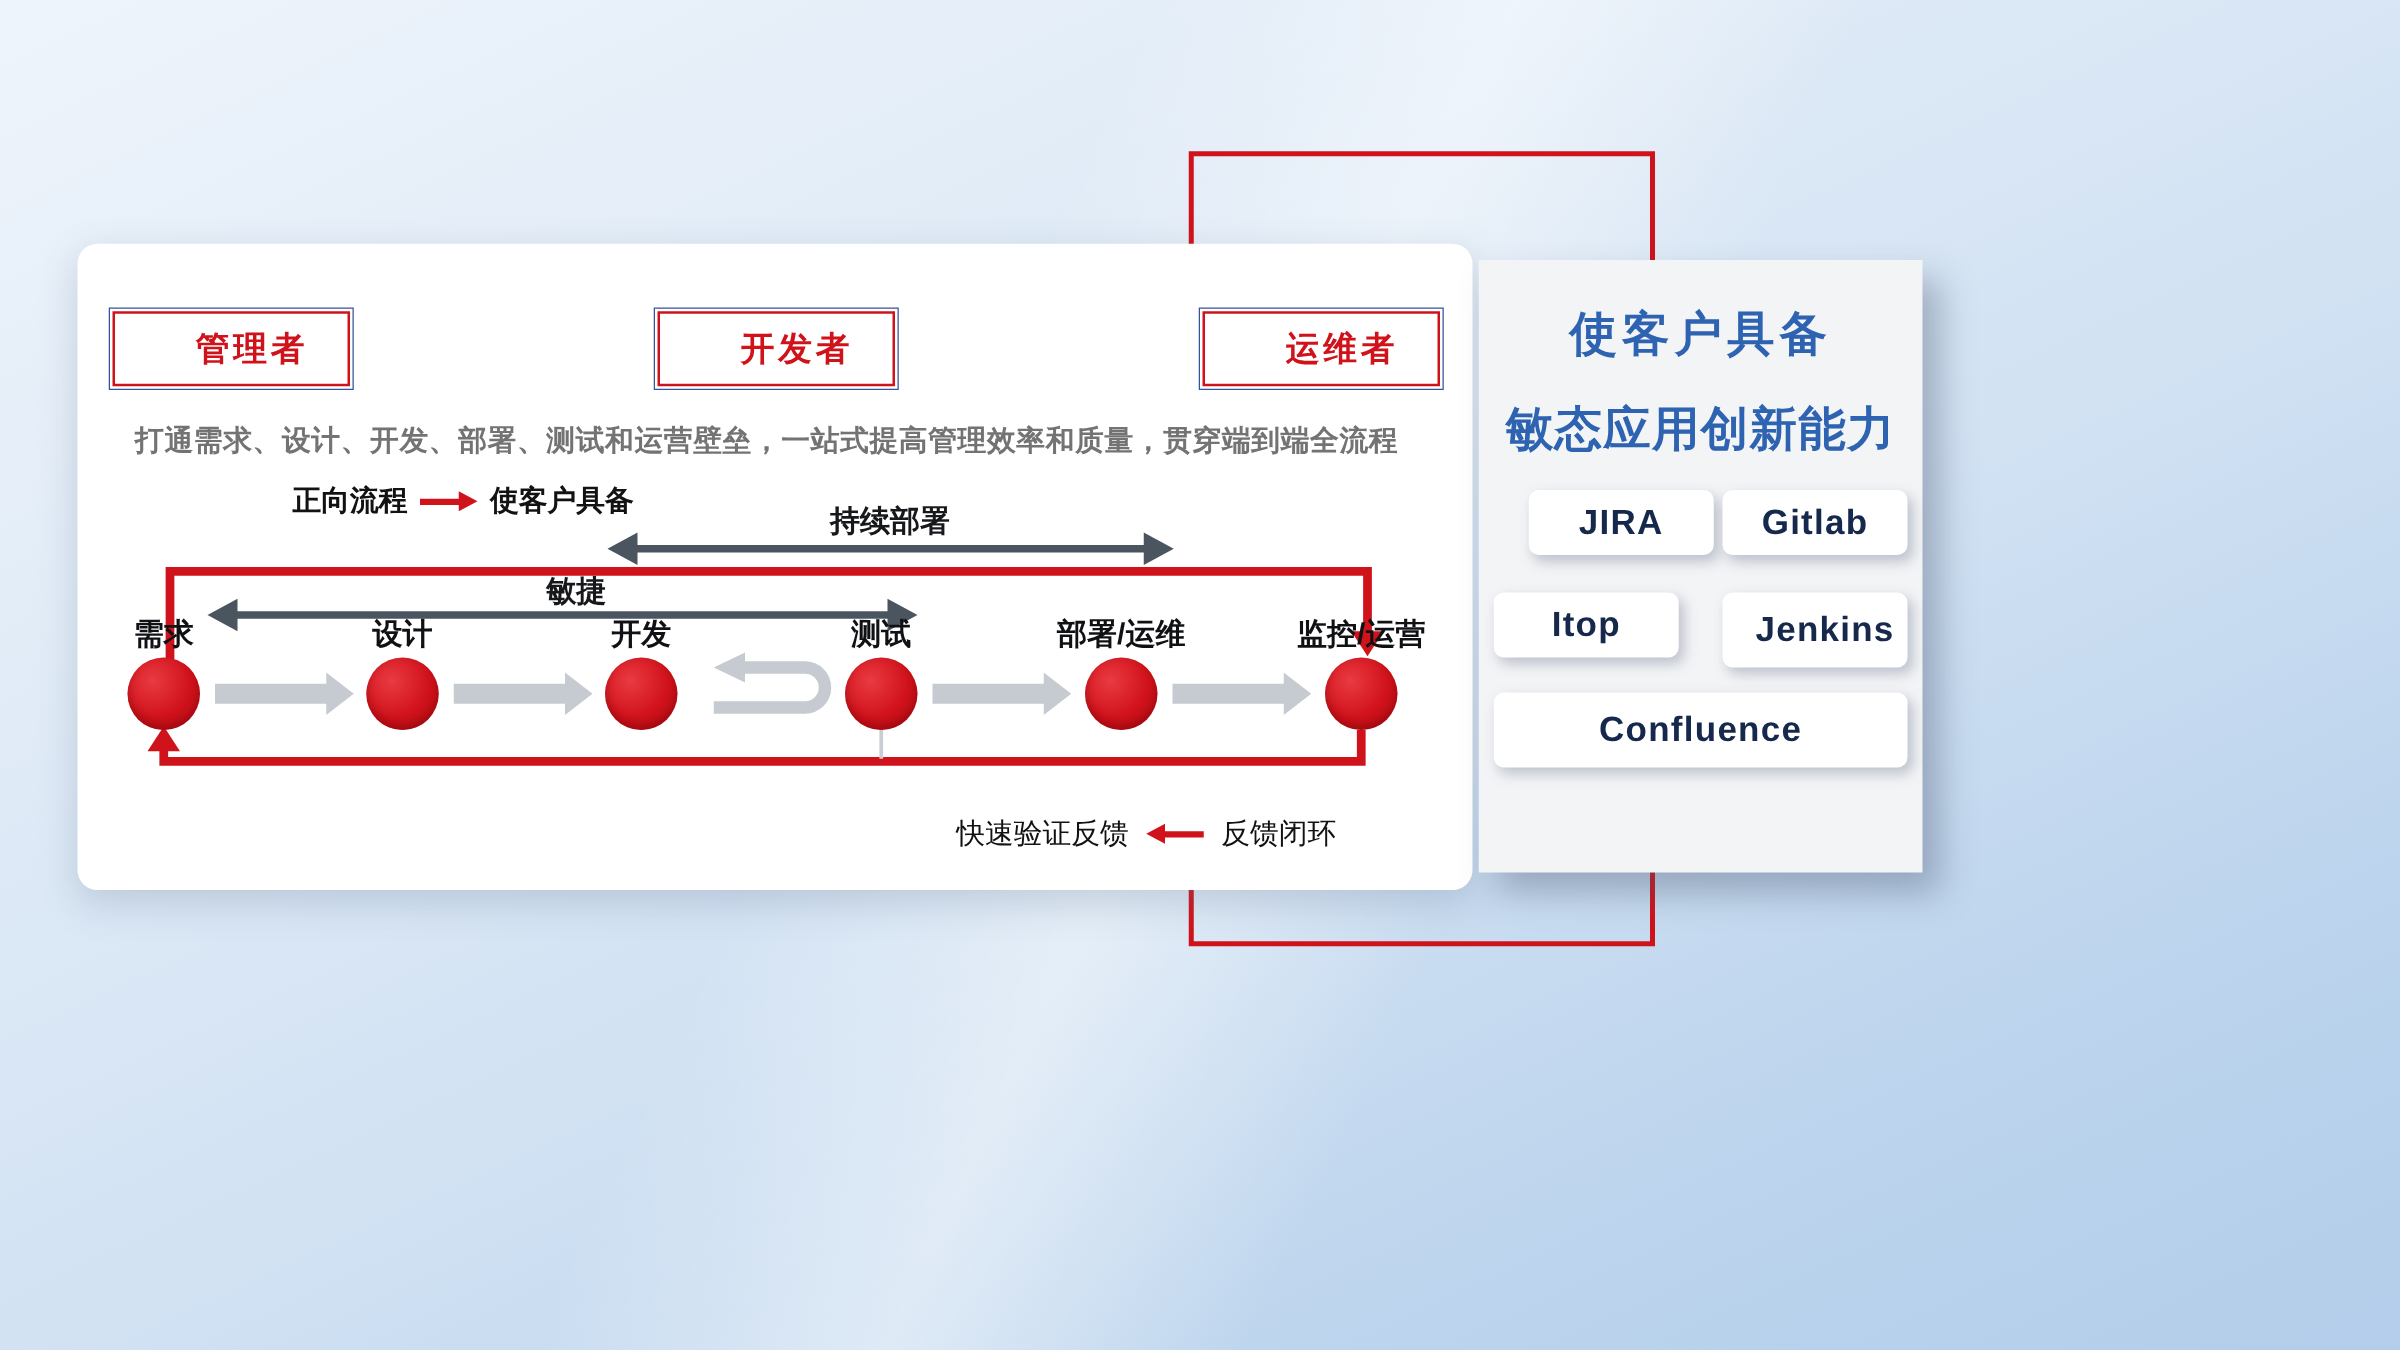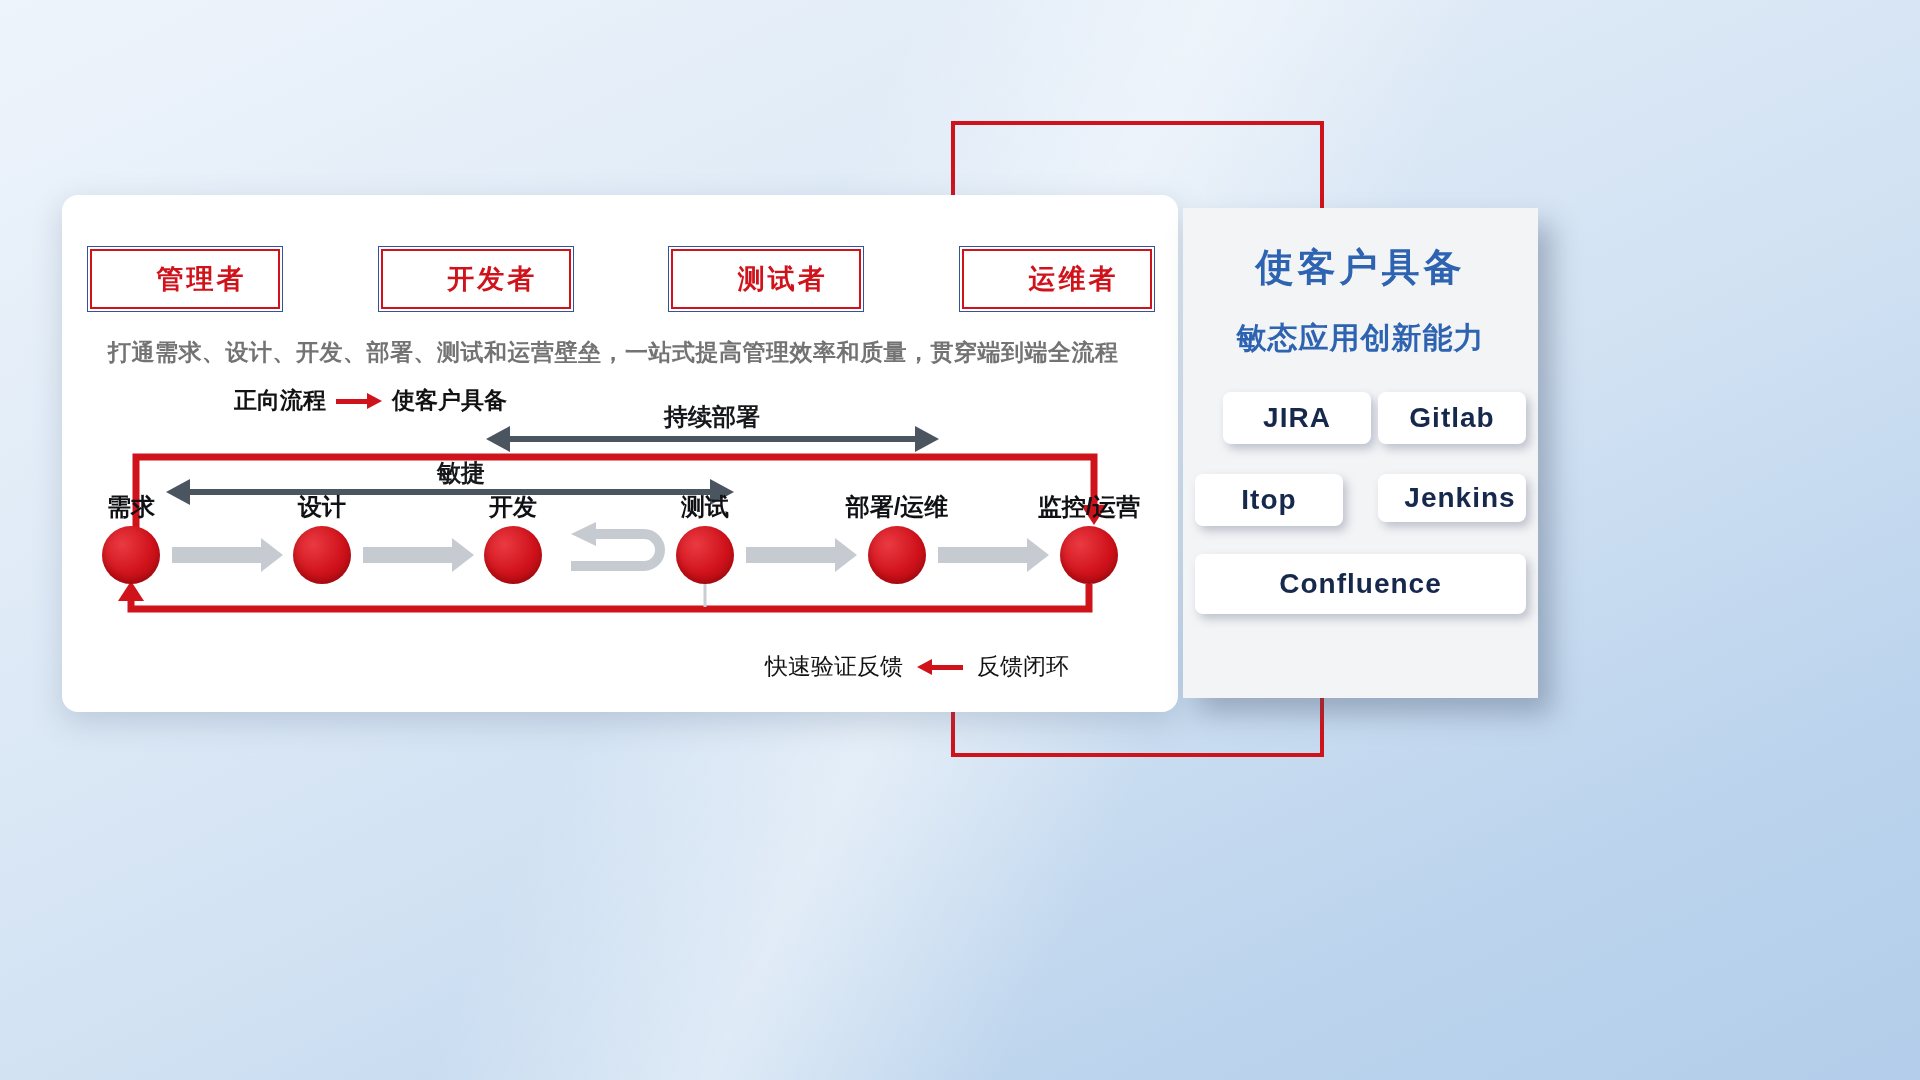--- a/index.html
+++ b/index.html
@@ -76,51 +76,48 @@
   }
 
   
   .right-panel{
     position:absolute; left:1183px; top:208px; width:355px; height:490px;
     background:#f3f4f6; z-index:3;
     box-shadow:14px 16px 26px rgba(70,85,110,.38);
   }
   .rp-title{ position:absolute; width:100%; text-align:center; font-weight:bold; color:#2e63b1; white-space:nowrap; }
   .rp-title.l1{ top:34px; font-size:38px; letter-spacing:4px; }
-  .rp-title.l2{ top:110px; font-size:30px; letter-spacing:1px; }
+  .rp-title.l2{ top:110px; font-size:38px; letter-spacing:1px; }
   .tool-box{
     position:absolute; background:#fff; border-radius:8px;
     box-shadow:4px 5px 10px rgba(90,100,125,.35);
     display:flex; align-items:center; justify-content:center;
     font-size:28px; font-weight:bold; color:#16294d; letter-spacing:1px;
   }
   .tb-jira{ left:12px; top:184px; width:148px; height:52px;margin-left:28px; }
   .tb-gitlab{ left:195px; top:184px; width:148px; height:52px; }
   .tb-itop{ left:12px; top:266px; width:148px; height:52px; }
-  .tb-jenkins{ left:195px; top:266px; width:148px; height:48px;padding-left:16px; }
+  .tb-jenkins{ left:195px; top:266px; width:148px; height:60px;padding-left:16px; }
   .tb-confluence{ left:12px; top:346px; width:331px; height:60px; }
 </style>
 </head>
 <body>
 
 <div class="canvas">
 
   <div class="red-frame"></div>
 
   <div class="main-panel">
 
     <div class="roles">
       <div class="role-box">
           <span>管理者</span>
         </div>
       <div class="role-box">
           <span>开发者</span>
-        </div>
-      <div class="role-box">
-          <span>测试者</span>
         </div>
       <div class="role-box">
           <span>运维者</span>
         </div>
     </div>
 
     <div class="headline">打通需求、设计、开发、部署、测试和运营壁垒，一站式提高管理效率和质量，贯穿端到端全流程</div>
 
     <div class="legend-forward">
       <span>正向流程</span>

